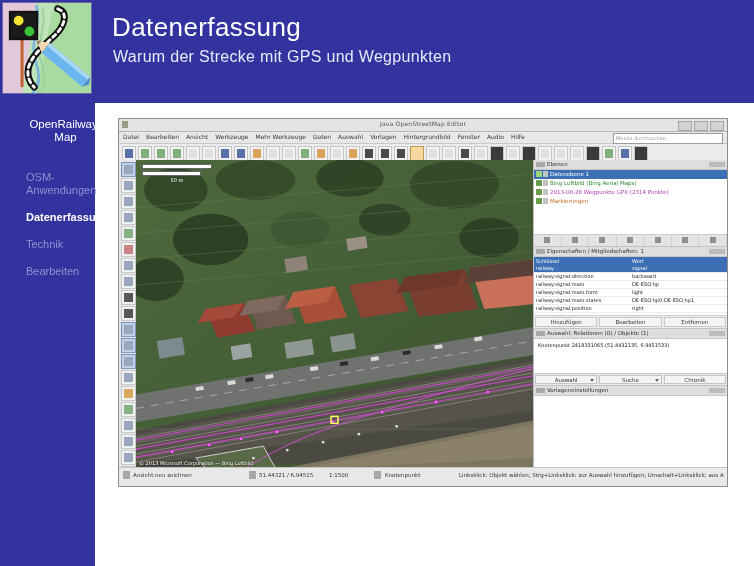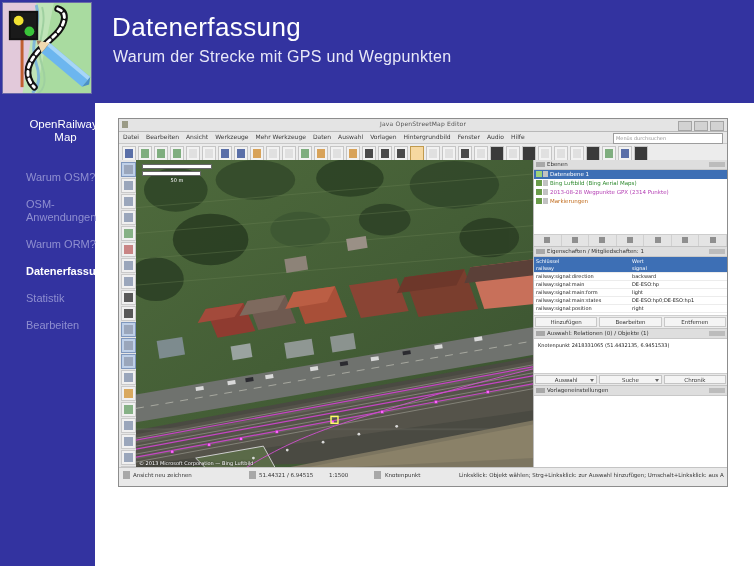--- a/index.html
+++ b/index.html
@@ -238,25 +238,23 @@
 </style>
 </head>
 <body>
 
 <div class="slide">
 
   <div class="sidebar">
     <div class="sidebar-inner">
       <div class="brand">OpenRailway-Map</div>
       <div class="nav">
-        <div class="nav-item">Warum OSM?</div>
         <div class="nav-item">OSM-Anwendungen</div>
-        <div class="nav-item">Warum ORM?</div>
         <div class="nav-item active">Datenerfassung</div>
-        <div class="nav-item">Statistik</div>
+        <div class="nav-item">Technik</div>
         <div class="nav-item">Bearbeiten</div>
       </div>
     </div>
   </div>
 
   <div class="header">
     <div class="header-title">Datenerfassung</div>
     <div class="header-sub">Warum der Strecke mit GPS und Wegpunkten</div>
   </div>
 

